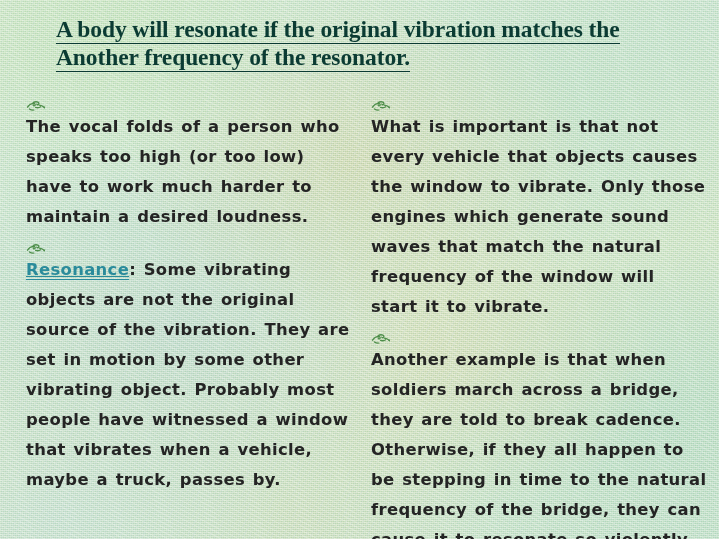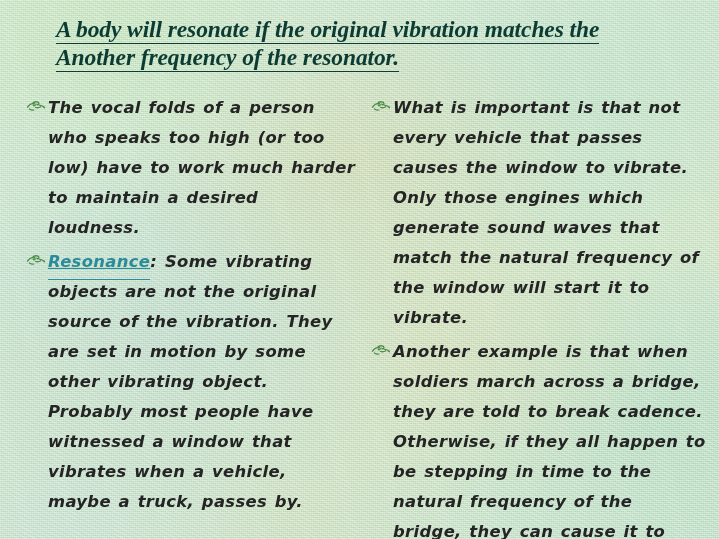--- a/index.html
+++ b/index.html
@@ -53,21 +53,20 @@
     inset: 0;
     opacity: 0.38;
     background-image:
       repeating-linear-gradient(27deg, rgba(255,255,255,0.55) 0px, rgba(255,255,255,0.55) 1px, rgba(170,200,160,0.0) 1px, rgba(170,200,160,0.0) 4px),
       repeating-linear-gradient(117deg, rgba(205,220,235,0.45) 0px, rgba(205,220,235,0.45) 1px, rgba(170,200,160,0.0) 1px, rgba(170,200,160,0.0) 5px);
   }
 
   .content {
     position: absolute;
     inset: 0;
-    font-style: italic;
   }
 
   
   .title-block {
     position: absolute;
     left: 56px;
     top: 16px;
     width: 612px;
   }
   .title-line {
@@ -90,20 +89,21 @@
     position: absolute;
     top: 93px;
   }
   .col-left  { left: 26px;  width: 330px; }
   .col-right { left: 371px; width: 336px; }
 
   .bullet-item {
     display: flex;
     align-items: flex-start;
     margin-bottom: 4px;
+    flex-direction: column;
   }
   .bullet-marker {
     flex: 0 0 auto;
     width: 22px;
     margin-top: 6px;
     color: #4e8e4a;
     line-height: 1;
     display: block;
   }
   .bullet-marker svg { display: block; }
@@ -115,21 +115,21 @@
     font-size: 16.4px;
     line-height: 30px;
     color: #242424;
     letter-spacing: 0.35px;
     word-spacing: 1.6px;
   }
 
   .link-resonance {
     color: #2a8b9b;
     border-bottom: 1.5px solid #2a8b9b;
-    padding-bottom: 8px;
+    padding-bottom: 0px;
   }
 </style>
 </head>
 <body>
 
 <div class="slide">
 
   <div class="bg-base"></div>
   <div class="bg-noise"></div>
   <div class="bg-grain"></div>
@@ -184,21 +184,21 @@
         <span class="bullet-marker">
           <svg width="20" height="13" viewBox="0 0 20 13" fill="none">
             <path d="M1.5 8.2c1.4-2.2 3.4-3.6 5.6-3.8 1.2-.1 2 .4 2.1 1.2.1.7-.5 1.3-1.3 1.2-.6-.1-.8-.5-.6-.9" stroke="#4e8e4a" stroke-width="1.3" stroke-linecap="round"></path>
             <path d="M7.2 3.6c1.6-.9 3.3-1.1 4.6-.5 1.1.5 1.4 1.6.7 2.3-.6.6-1.5.4-1.7-.3" stroke="#4e8e4a" stroke-width="1.3" stroke-linecap="round"></path>
             <path d="M9.6 8.4c1.8.6 3.6.4 5.1-.6" stroke="#4e8e4a" stroke-width="1.3" stroke-linecap="round"></path>
             <path d="M13.2 6.1c1.9.1 3.6.9 4.9 2.2" stroke="#4e8e4a" stroke-width="1.3" stroke-linecap="round"></path>
             <path d="M17.9 8.2l1.2-1.1-.2 2.6-1.9-1.2z" fill="#4e8e4a"></path>
             <path d="M3.4 9.9c1.3.9 2.9 1.3 4.5 1.1" stroke="#4e8e4a" stroke-width="1.2" stroke-linecap="round"></path>
           </svg>
         </span>
-        <span class="bullet-text">What is important is that not every vehicle that passes causes the window to vibrate.  Only those engines which generate sound waves that match the natural frequency of the window will start it to vibrate.</span>
+        <span class="bullet-text">What is important is that not every vehicle that objects causes the window to vibrate.  Only those engines which generate sound waves that match the natural frequency of the window will start it to vibrate.</span>
       </div>
 
       <div class="bullet-item">
         <span class="bullet-marker">
           <svg width="20" height="13" viewBox="0 0 20 13" fill="none">
             <path d="M1.5 8.2c1.4-2.2 3.4-3.6 5.6-3.8 1.2-.1 2 .4 2.1 1.2.1.7-.5 1.3-1.3 1.2-.6-.1-.8-.5-.6-.9" stroke="#4e8e4a" stroke-width="1.3" stroke-linecap="round"></path>
             <path d="M7.2 3.6c1.6-.9 3.3-1.1 4.6-.5 1.1.5 1.4 1.6.7 2.3-.6.6-1.5.4-1.7-.3" stroke="#4e8e4a" stroke-width="1.3" stroke-linecap="round"></path>
             <path d="M9.6 8.4c1.8.6 3.6.4 5.1-.6" stroke="#4e8e4a" stroke-width="1.3" stroke-linecap="round"></path>
             <path d="M13.2 6.1c1.9.1 3.6.9 4.9 2.2" stroke="#4e8e4a" stroke-width="1.3" stroke-linecap="round"></path>
             <path d="M17.9 8.2l1.2-1.1-.2 2.6-1.9-1.2z" fill="#4e8e4a"></path>

